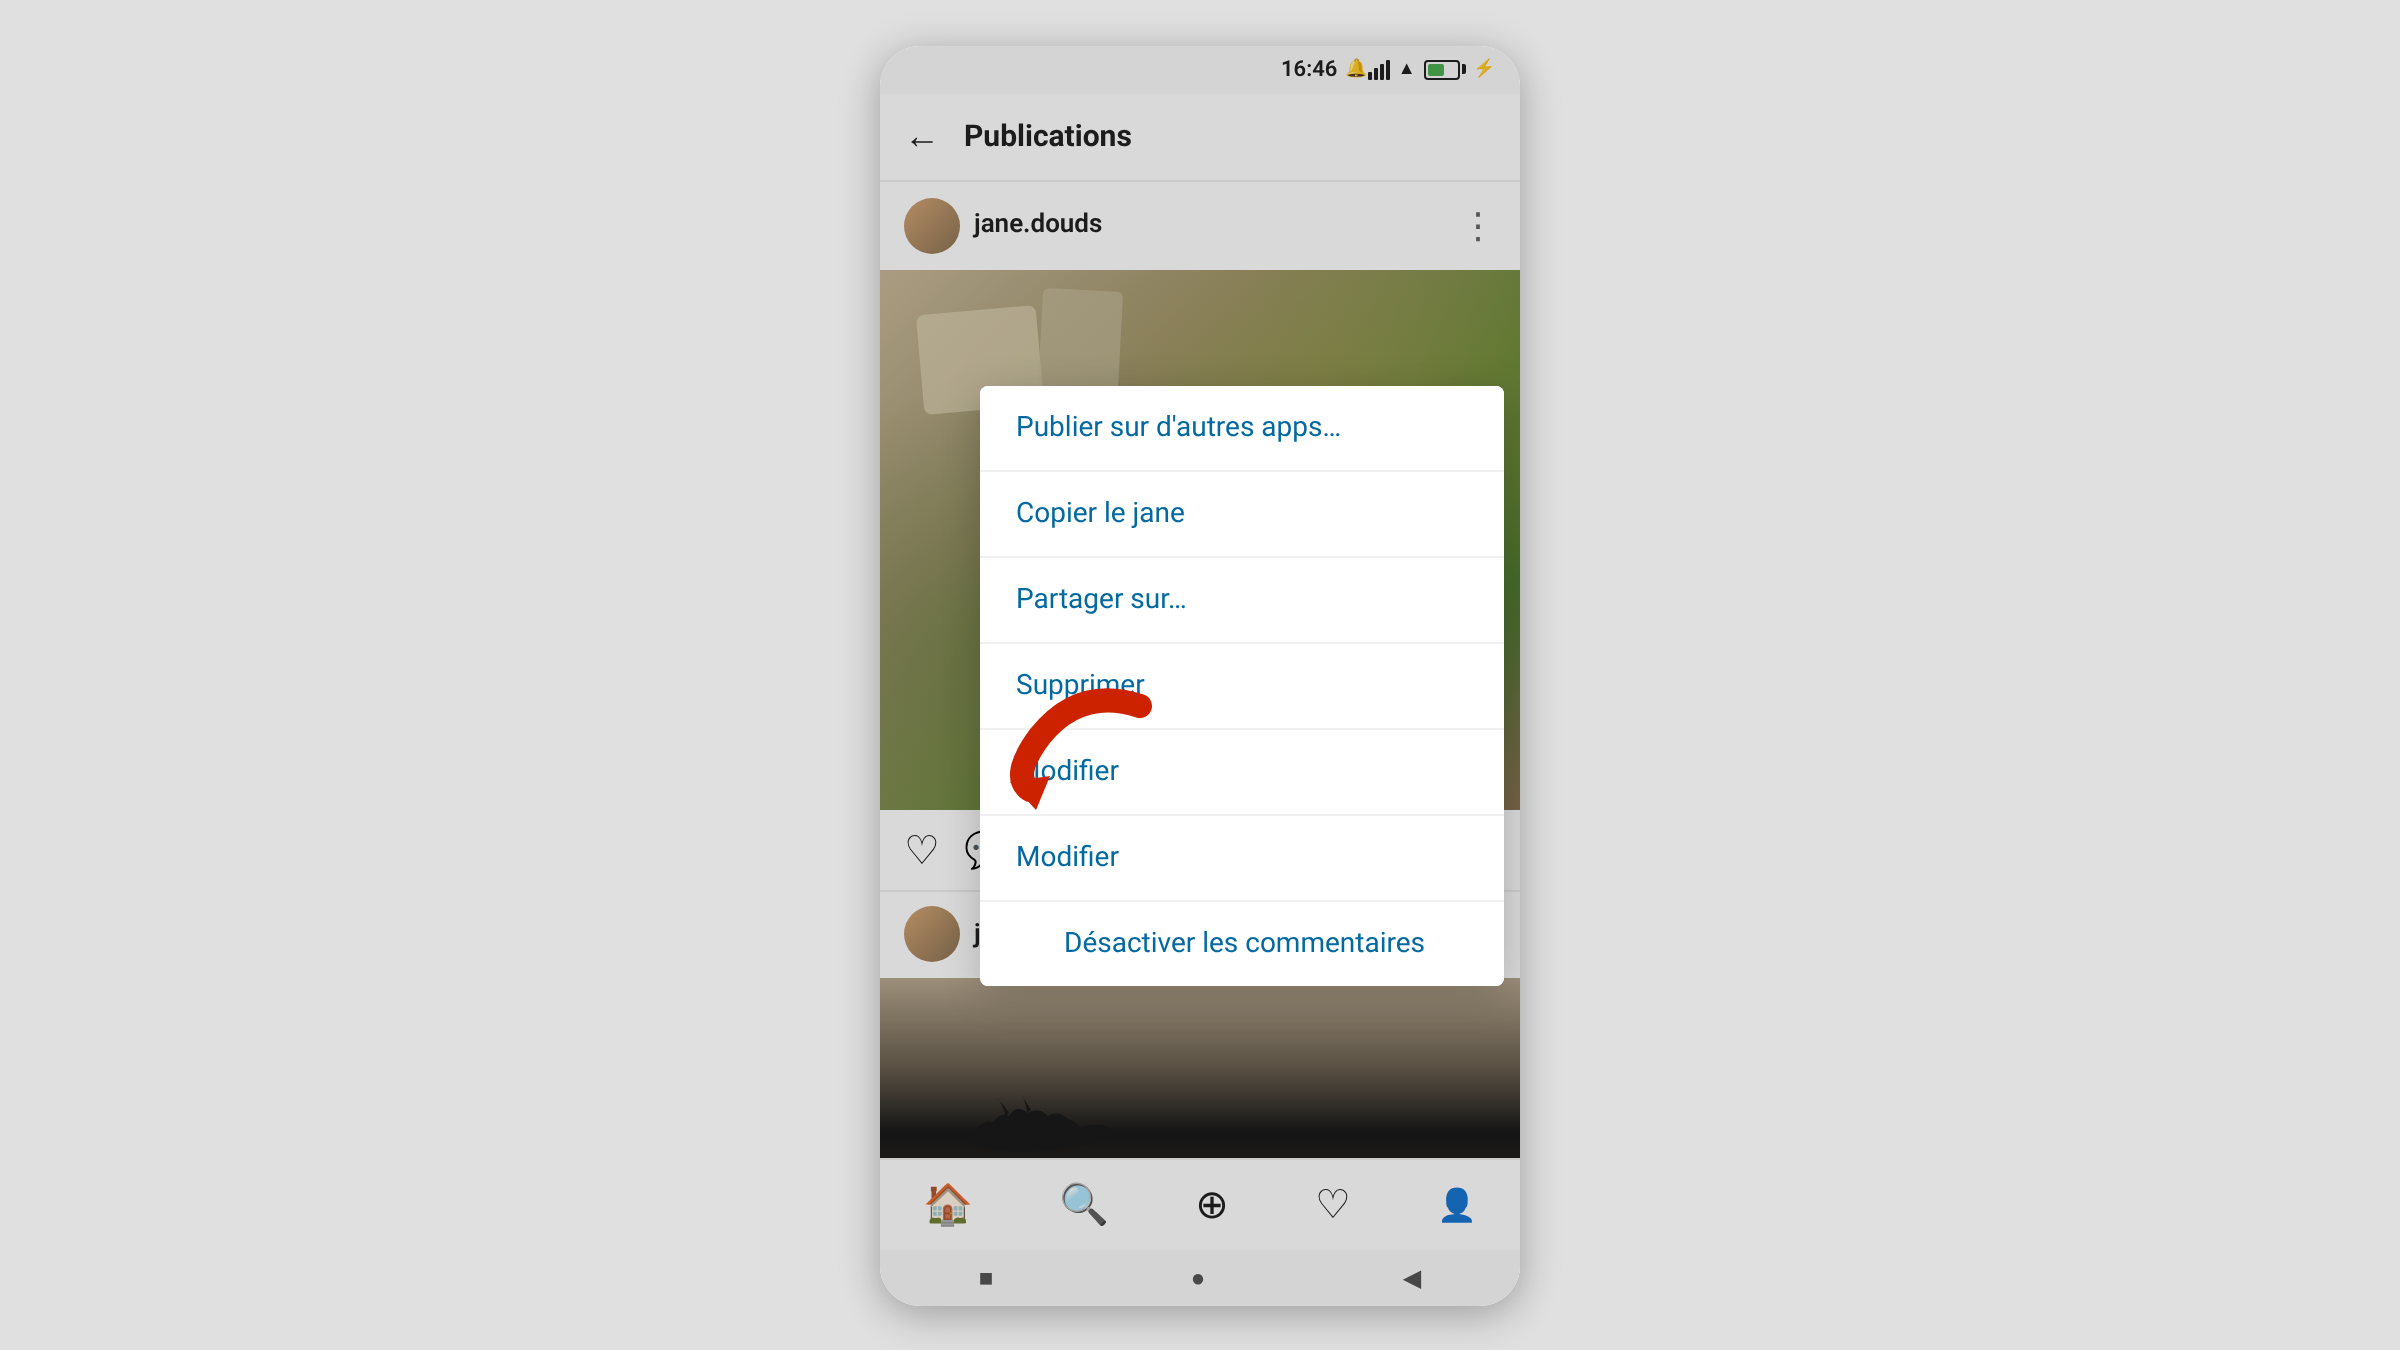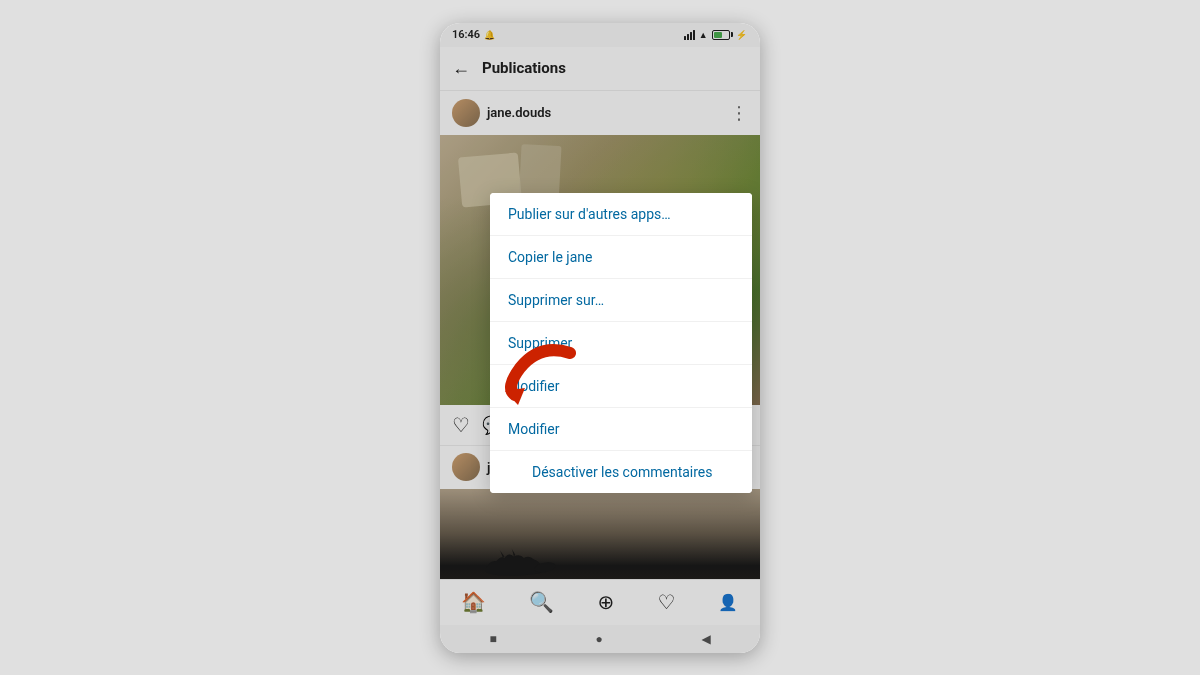--- a/index.html
+++ b/index.html
@@ -20,21 +20,21 @@
       overflow: hidden;
       position: relative;
       box-shadow: 0 4px 20px rgba(0,0,0,0.3);
     }
     
     .status-bar {
       background: #f9f9f9;
       height: 24px;
       display: flex;
       align-items: center;
-      justify-content: space-between;
+      justify-content: flex-end;
       padding: 0 12px;
       font-size: 11px;
       font-weight: 600;
       color: #222;
     }
     .status-left { display: flex; align-items: center; gap: 4px; }
     .status-right { display: flex; align-items: center; gap: 4px; }
     
     .app-header {
       background: #fff;
@@ -289,21 +289,21 @@
       <path d="M42,16 Q40,6 38,4 Q41,9 44,14Z" fill="#1a1a1a"></path>
       <ellipse cx="82" cy="30" rx="14" ry="6" fill="#1a1a1a" transform="rotate(-10, 82, 30)"></ellipse>
     </svg>
   </div>
 
   <div class="dropdown-overlay"></div>
 
   <div class="dropdown-menu">
     <div class="dropdown-item">Publier sur d'autres apps…</div>
     <div class="dropdown-item">Copier le jane</div>
-    <div class="dropdown-item">Supprimer sur…</div>
+    <div class="dropdown-item">Partager sur…</div>
     <div class="dropdown-item">Supprimer</div>
     <div class="dropdown-item highlight">Modifier</div>
     <div class="dropdown-item">Modifier</div>
     <div class="dropdown-item">Désactiver les commentaires</div>
   </div>
 
   <div class="arrow-annotation">
     <svg class="arrow-svg" viewBox="0 0 130 80">
 
       <path d="M 120,20 Q 90,10 70,35 Q 55,55 65,62" stroke="#cc2200" stroke-width="12" fill="none" stroke-linecap="round" stroke-linejoin="round"></path>

